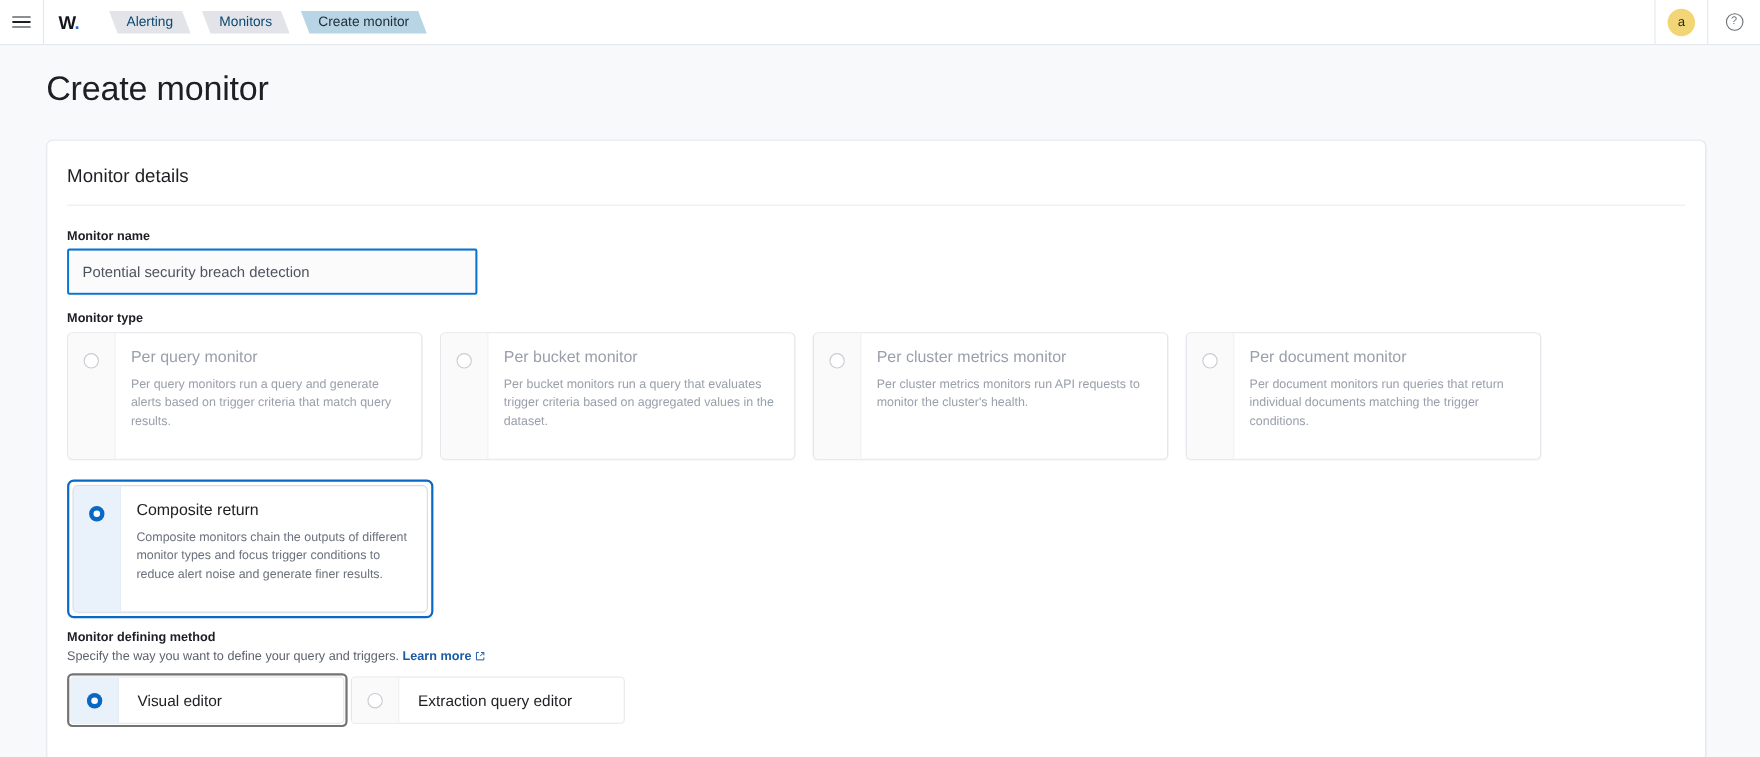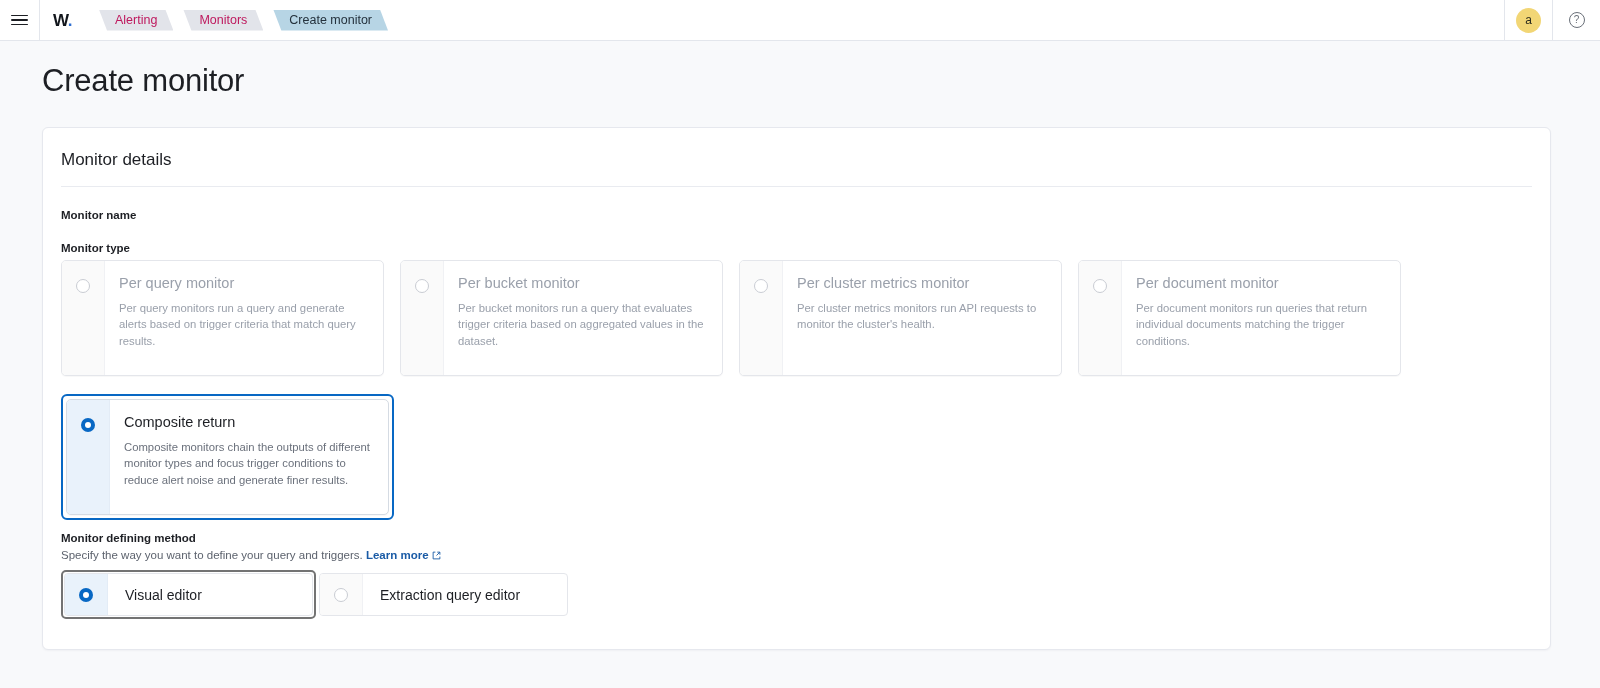--- a/index.html
+++ b/index.html
@@ -58,21 +58,21 @@
     display: flex; align-items: center;
     padding-left: 14px;
     gap: 0px;
   }
   .crumb {
     position: relative;
     height: 21px;
     display: flex; align-items: center;
     padding: 0 16px 0 16px;
     font-size: 12.5px;
-    color: #be185d;
+    color: #0c4a6e;
     background: #e2e4ea;
     margin-right: 10px;
     cursor: pointer;
     clip-path: polygon(0 0, calc(100% - 8px) 0, 100% 100%, 8px 100%);
   }
   .crumb.active {
     background: #b7d5e5;
     color: #24313c;
   }
 
@@ -322,20 +322,23 @@
 
 <div class="page-title">Create monitor</div>
 
 <div class="panel">
   <div class="panel-title">Monitor details</div>
 
   <div class="panel-body">
 
     
     <div class="field-label">Monitor name</div>
+    <div class="name-input-wrap">
+      <input class="name-input" type="text" value="Potential security breach detection" style="">
+    </div>
 
     <div class="section-gap"></div>
 
     
     <div class="field-label">Monitor type</div>
 
     <div class="card-row">
 
       <div class="type-card">
         <div class="gutter">

